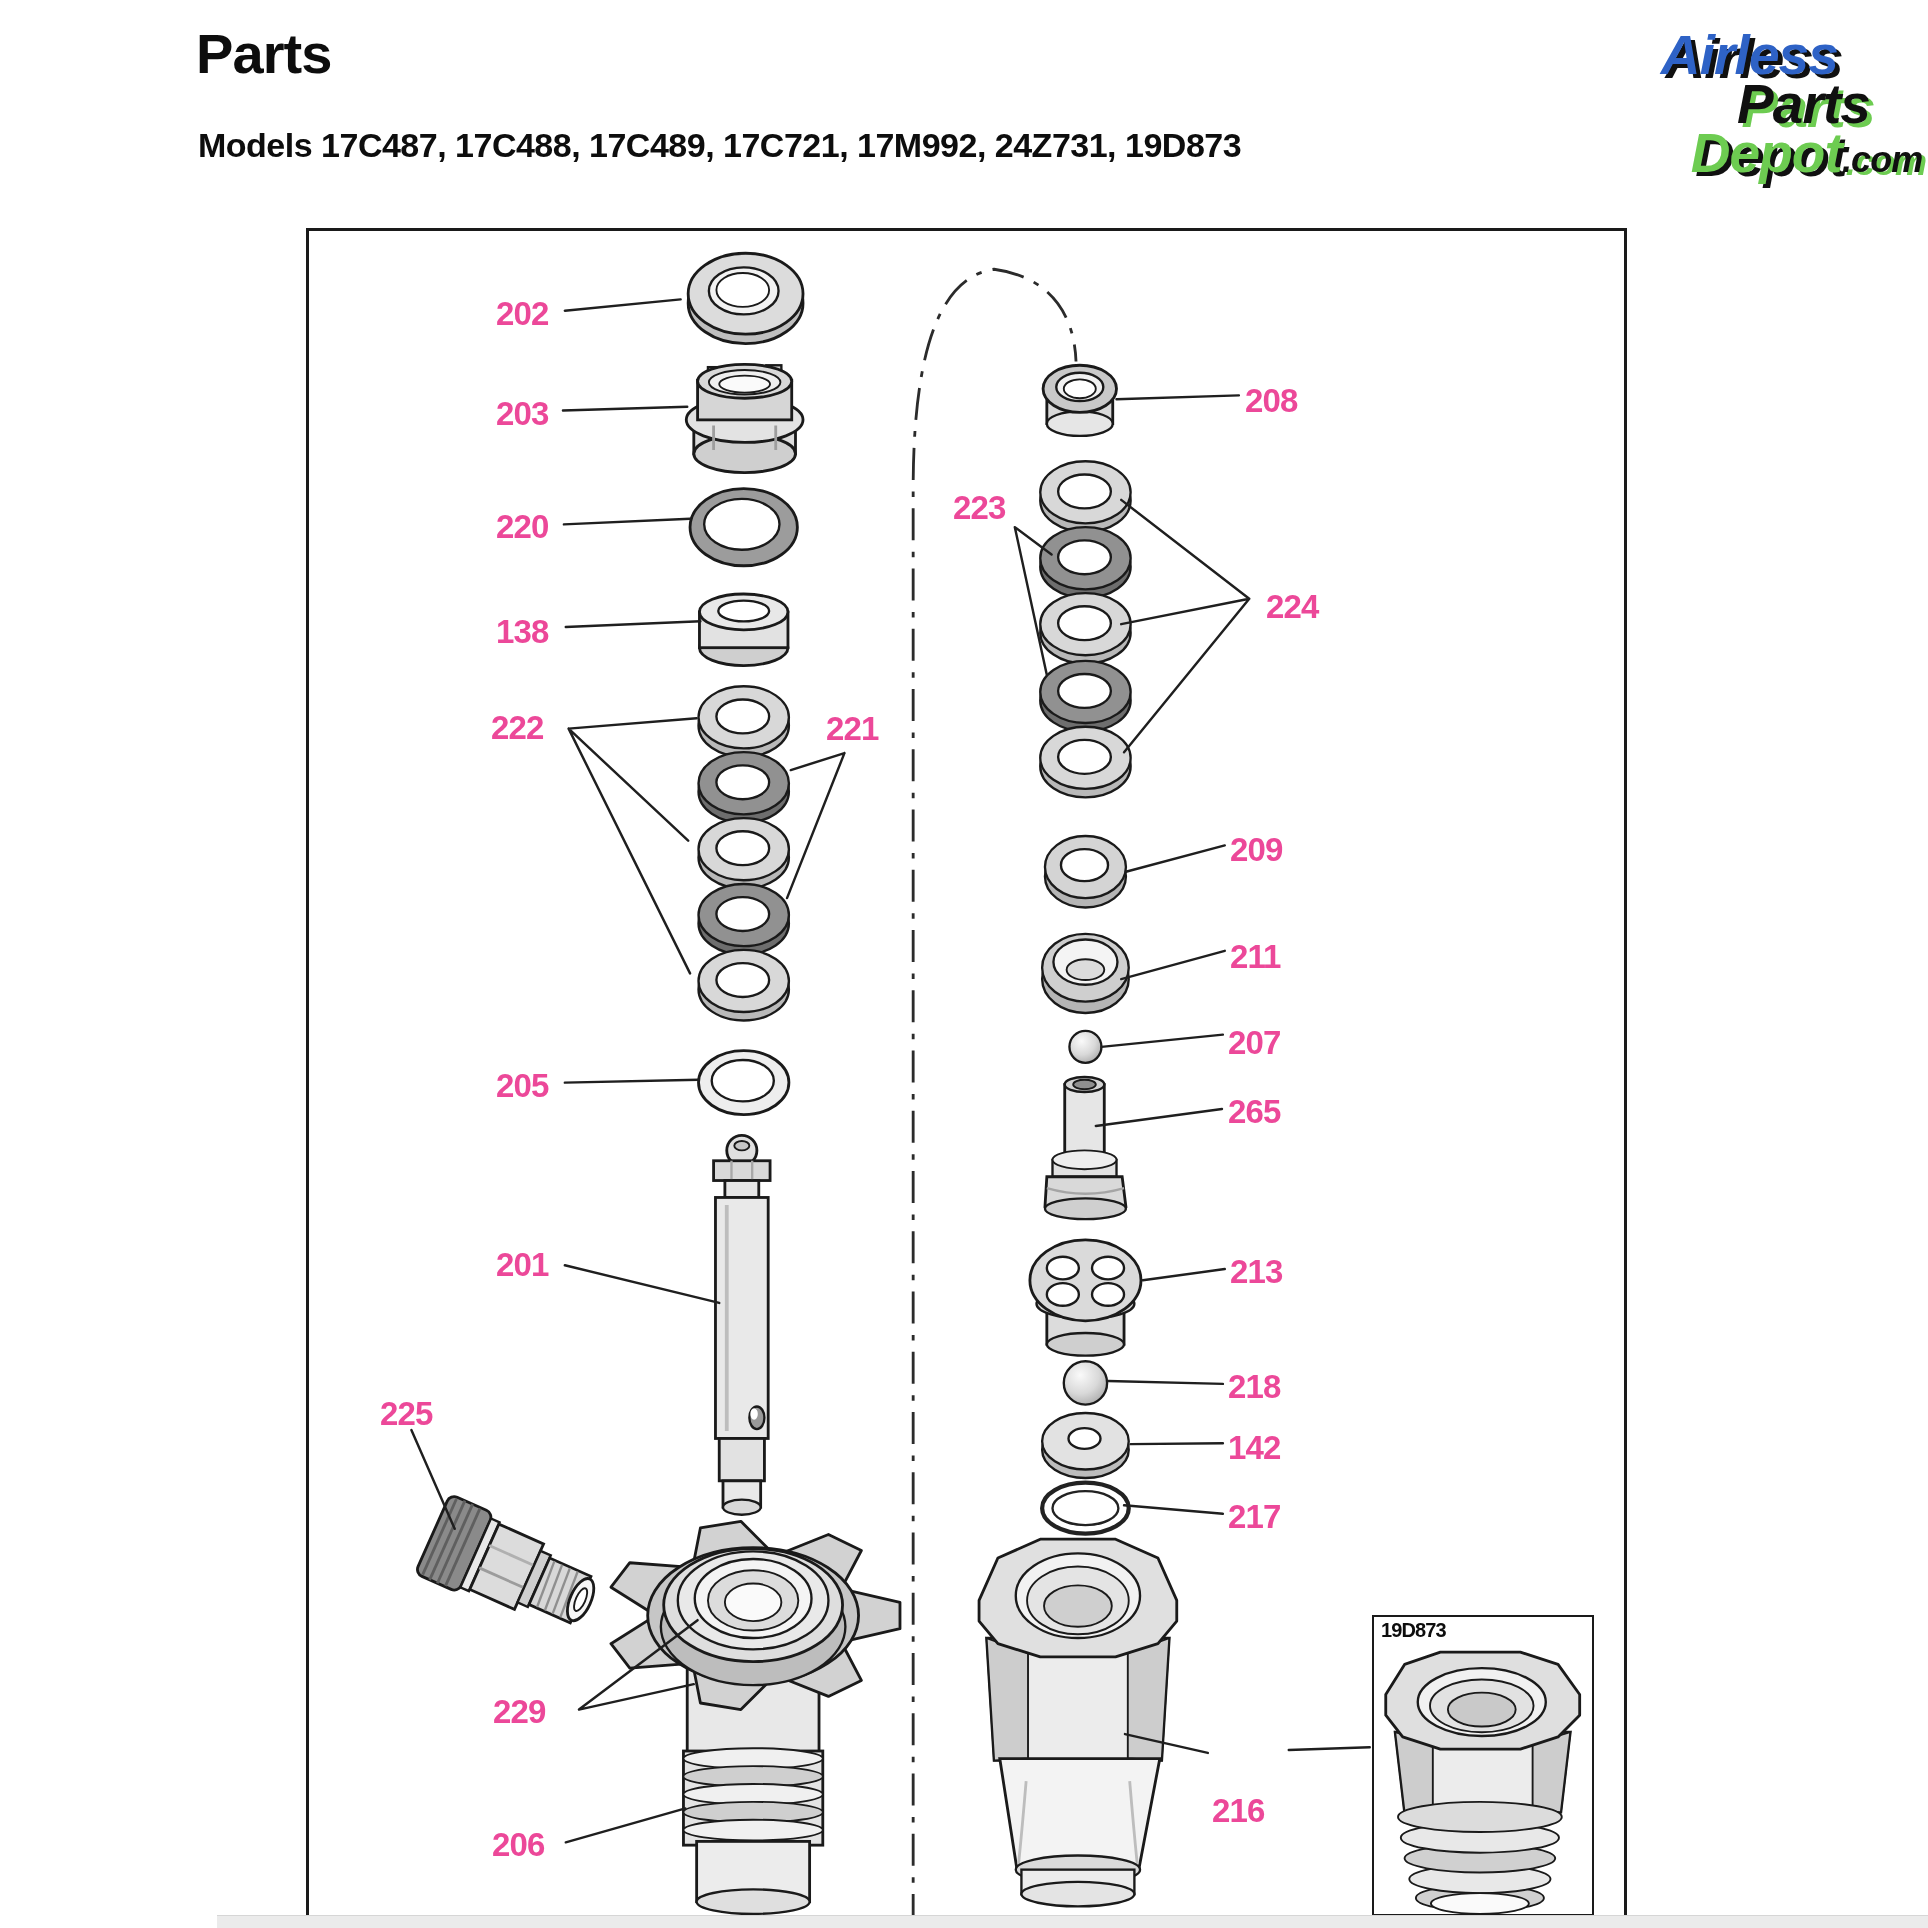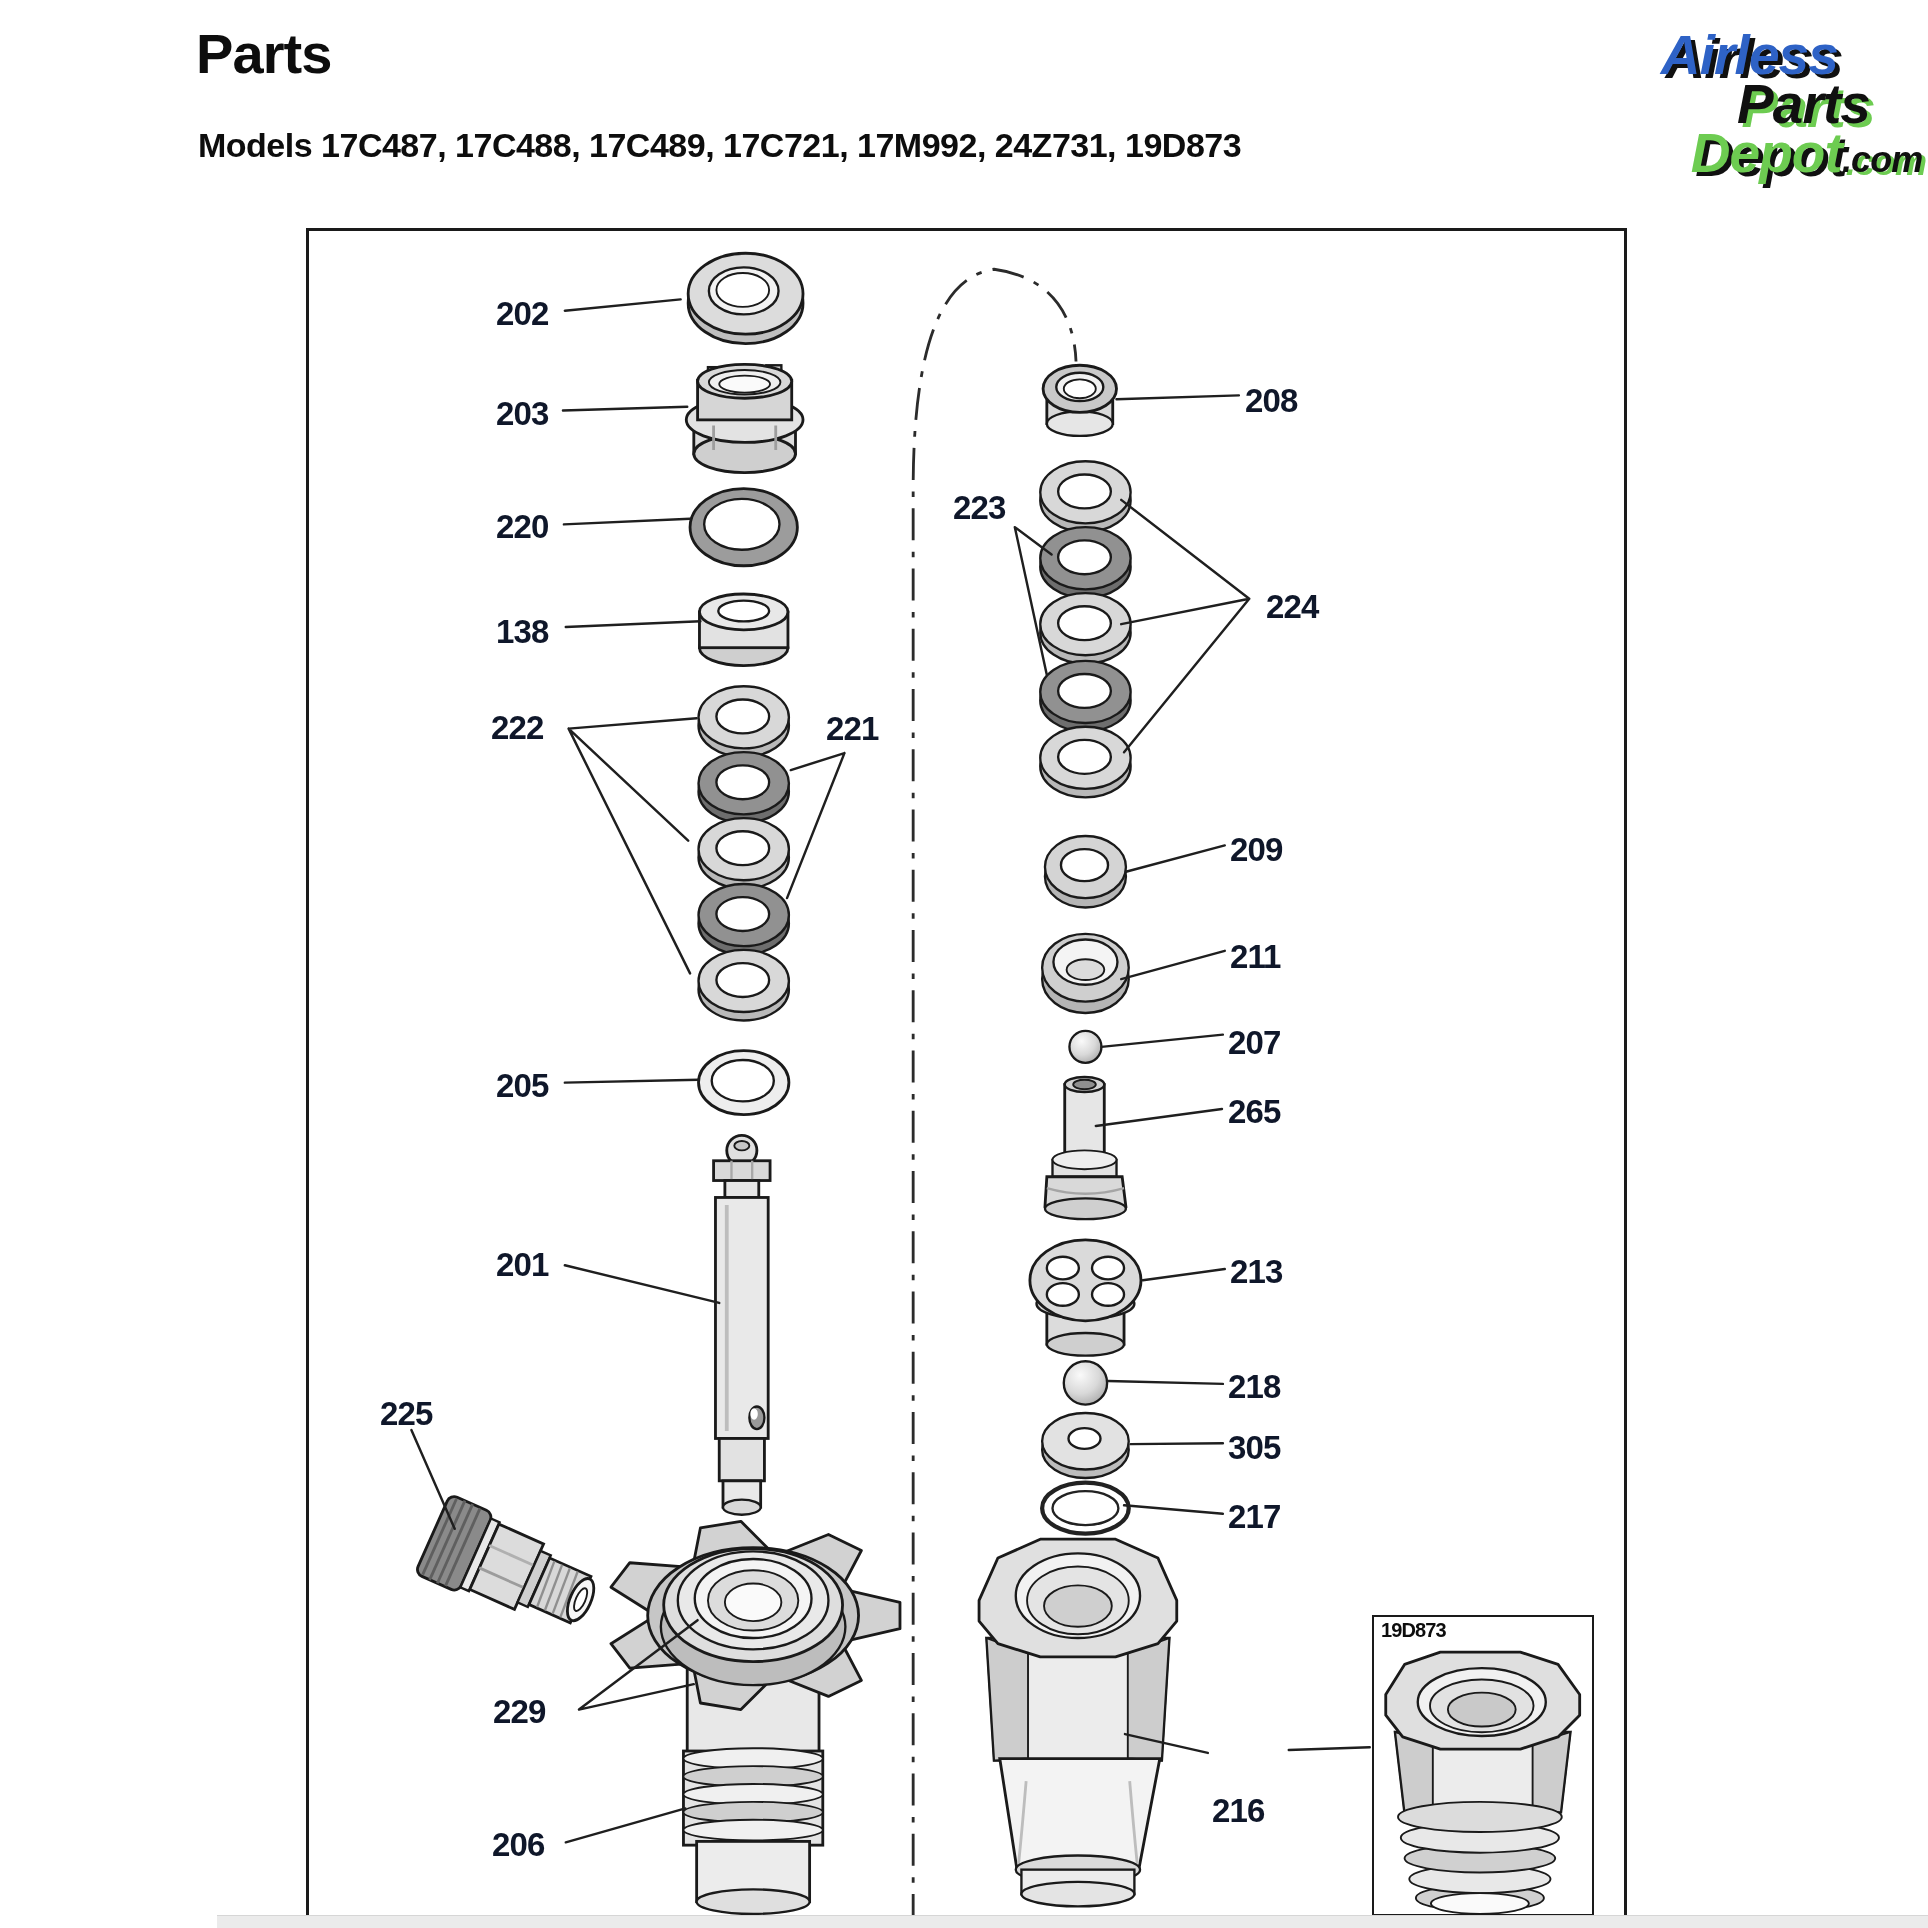--- a/index.html
+++ b/index.html
@@ -35,21 +35,21 @@
     position:absolute;left:1372px;top:1615px;width:222px;height:301px;
     border:2.8px solid #1a1a1a;background:#ffffff;box-sizing:border-box;z-index:4;
   }
   .inset-label{
     position:absolute;left:1381px;top:1619px;z-index:6;
     font-size:20px;font-weight:bold;letter-spacing:-0.9px;color:#0d0d0d;
   }
   svg.art{position:absolute;left:0;top:0;z-index:5;}
   .callout-layer{position:absolute;left:0;top:0;width:1928px;height:1928px;z-index:7;}
   .callout{
-    position:absolute;font-size:33px;font-weight:bold;letter-spacing:-0.9px;color:#0f172a;
+    position:absolute;font-size:33px;font-weight:bold;letter-spacing:-0.9px;color:#ec4899;
     white-space:nowrap;
   }
   .bottom-gutter{
     position:absolute;left:217px;top:1915px;width:1712px;height:13px;
     background:#ebebeb;border-top:1.9px solid #d6d6d6;z-index:9;box-sizing:border-box;
   }
 </style>
 </head>
 <body>
 
@@ -333,19 +333,19 @@
     <div class="callout" style="left: 492px; top: 1826px;">206</div>
     <div class="callout" style="left: 1245px; top: 382px;">208</div>
     <div class="callout" style="left: 953px; top: 489px;">223</div>
     <div class="callout" style="left: 1266px; top: 588px;">224</div>
     <div class="callout" style="left: 1230px; top: 831px;">209</div>
     <div class="callout" style="left: 1230px; top: 938px;">211</div>
     <div class="callout" style="left: 1228px; top: 1024px;">207</div>
     <div class="callout" style="left: 1228px; top: 1093px;">265</div>
     <div class="callout" style="left: 1230px; top: 1253px;">213</div>
     <div class="callout" style="left: 1228px; top: 1368px;">218</div>
-    <div class="callout" style="left: 1228px; top: 1429px;">305</div>
+    <div class="callout" style="left: 1228px; top: 1429px;">142</div>
     <div class="callout" style="left: 1228px; top: 1498px;">217</div>
     <div class="callout" style="left: 1212px; top: 1792px;">216</div>
   </div>
 
 <div class="bottom-gutter"></div>
 
 
 </body></html>

